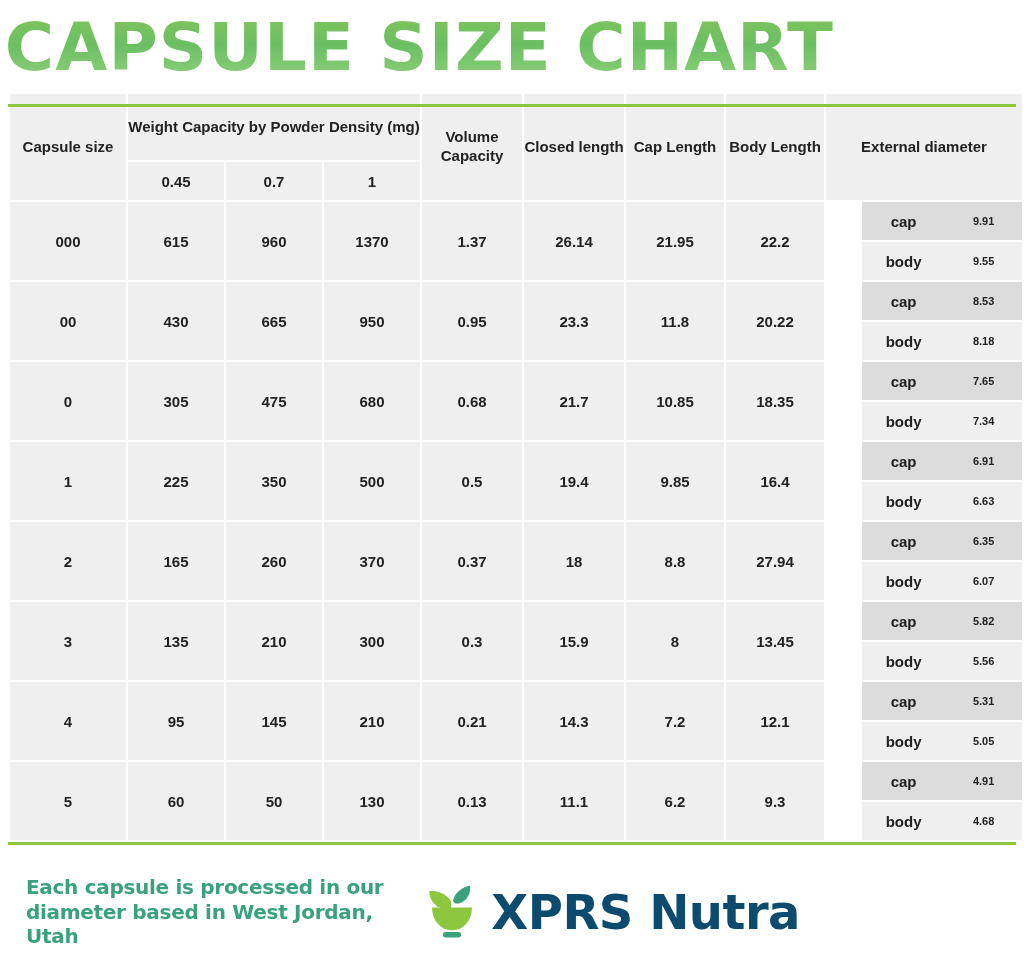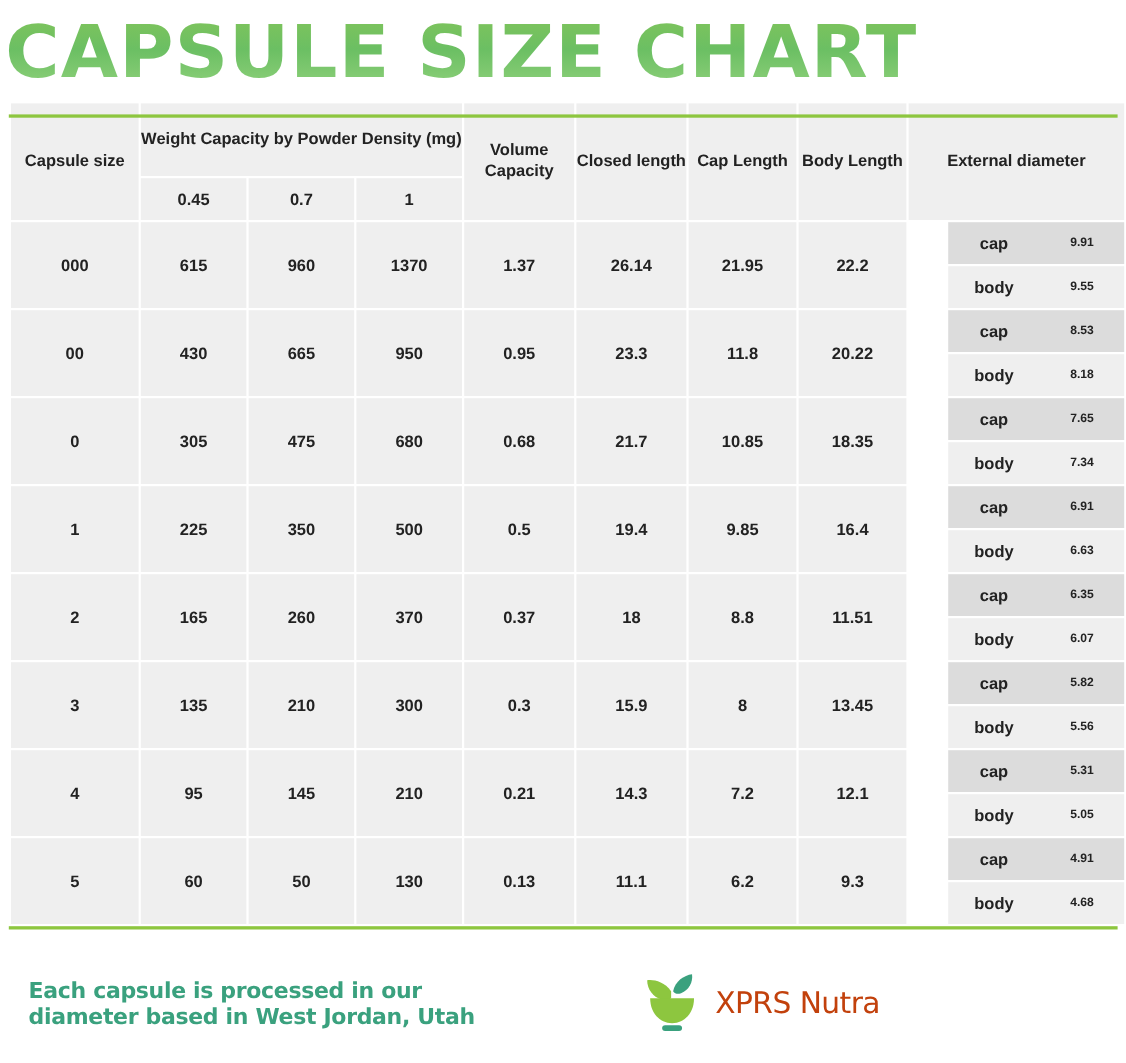--- a/index.html
+++ b/index.html
@@ -145,23 +145,23 @@
   .brand {
     display: flex;
     align-items: center;
     gap: 10px;
     flex: 0 0 auto;
     padding-right: 12px;
   }
   .brand-logo { width: 58px; height: 58px; flex: 0 0 58px; }
   .brand-name {
     font-family: "DejaVu Sans", sans-serif;
-    font-size: 27px;
-    font-weight: 400;
-    color: #c2410c;
+    font-size: 48px;
+    font-weight: 700;
+    color: #0c4a6e;
     letter-spacing: -0.5px;
     white-space: nowrap;
   }
 </style>
 </head>
 <body>
 
 <div id="page">
 
   <div class="title-wrap">
@@ -299,21 +299,21 @@
         </tr>
 
         <tr class="rowh">
           <td class="shade">2</td>
           <td class="plain">165</td>
           <td class="plain">260</td>
           <td class="plain">370</td>
           <td class="shade">0.37</td>
           <td class="plain">18</td>
           <td class="shade">8.8</td>
-          <td class="plain">11.51</td>
+          <td class="plain">27.94</td>
           <td class="ext">
             <div class="ext-inner">
               <div class="ext-line">
                 <span class="ext-label">cap</span>
                 <span class="ext-val">6.35</span>
               </div>
               <div class="ext-line alt">
                 <span class="ext-label">body</span>
                 <span class="ext-val">6.07</span>
               </div>

